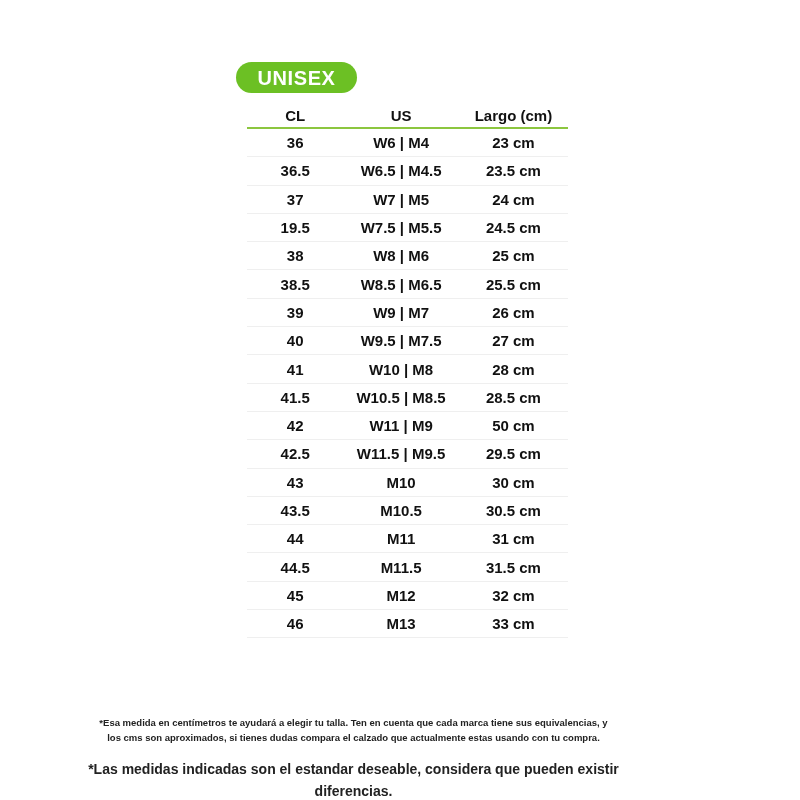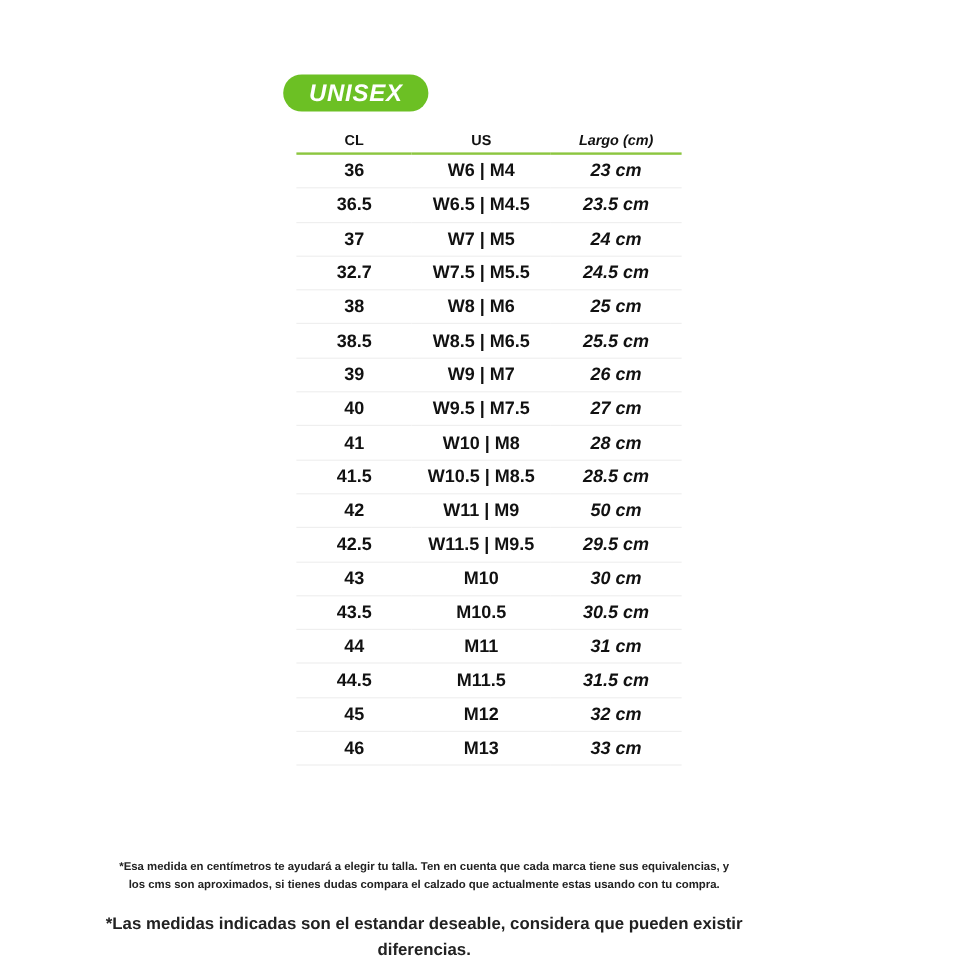--- a/index.html
+++ b/index.html
@@ -27,21 +27,20 @@
     position: absolute;
     left: 236px;
     top: 62px;
     width: 121px;
     height: 31px;
     background: #6CC024;
     border-radius: 16px;
     display: flex;
     align-items: center;
     justify-content: center;
-    font-style: italic;
   }
   .badge-label {
     color: #ffffff;
     font-size: 20px;
     font-weight: bold;
     letter-spacing: 0.6px;
     line-height: 1;
   }
 
   
@@ -54,41 +53,41 @@
     table-layout: fixed;
   }
   .size-table th,
   .size-table td {
     text-align: center;
     font-weight: bold;
     color: #111111;
     padding: 0;
   }
   .size-table th {
-    font-size: 12px;
+    font-size: 15px;
     height: 24px;
     vertical-align: bottom;
     padding-bottom: 3px;
   }
   .size-table thead tr {
     border-bottom: 2px solid #8CC63F;
   }
   .size-table td {
     font-size: 15px;
     height: 27.3px;
     vertical-align: middle;
     border-bottom: 1px solid #EFEFEF;
   }
   .size-table tbody tr:last-child td {
     border-bottom: 1px solid #EFEFEF;
     margin-top: 12px;
   }
   .col-cl  { width: 30%; }
   .col-us  { width: 36%; }
-  .col-len { width: 34%; font-style: italic; }
+  .col-len { width: 34%; }
 
   
   .footnotes {
     position: absolute;
     left: 0;
     top: 716px;
     width: 707px;
     text-align: center;
   }
   .note-primary {
@@ -135,21 +134,21 @@
           <td class="col-cl">36.5</td>
           <td class="col-us">W6.5 | M4.5</td>
           <td class="col-len">23.5 cm</td>
         </tr>
         <tr>
           <td class="col-cl">37</td>
           <td class="col-us">W7 | M5</td>
           <td class="col-len">24 cm</td>
         </tr>
         <tr>
-          <td class="col-cl">32.7</td>
+          <td class="col-cl">19.5</td>
           <td class="col-us">W7.5 | M5.5</td>
           <td class="col-len">24.5 cm</td>
         </tr>
         <tr>
           <td class="col-cl">38</td>
           <td class="col-us">W8 | M6</td>
           <td class="col-len">25 cm</td>
         </tr>
         <tr>
           <td class="col-cl">38.5</td>

